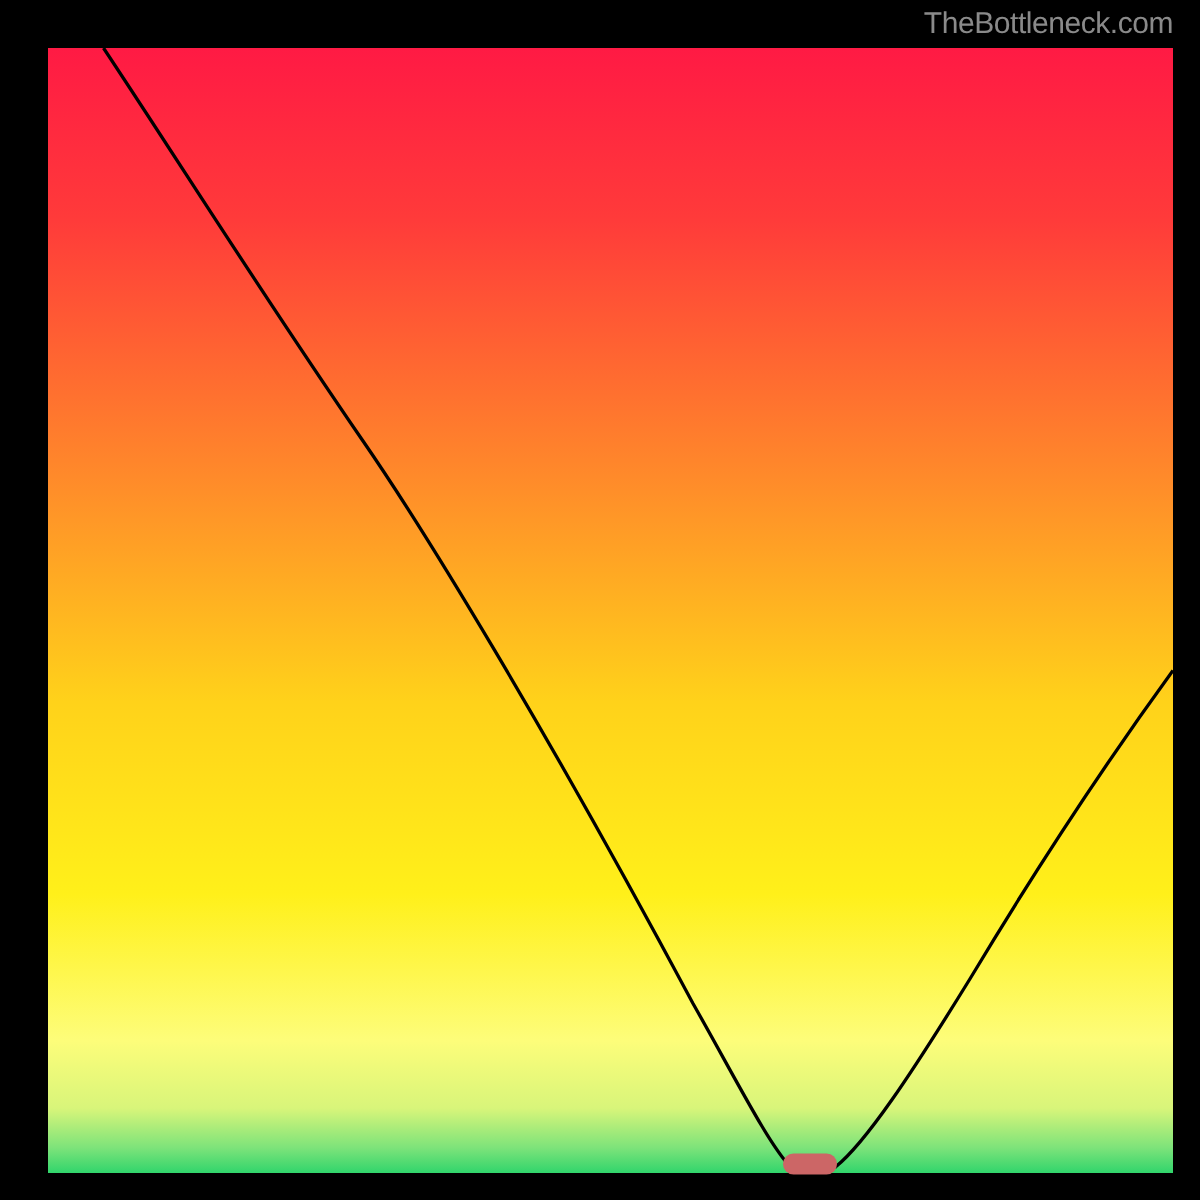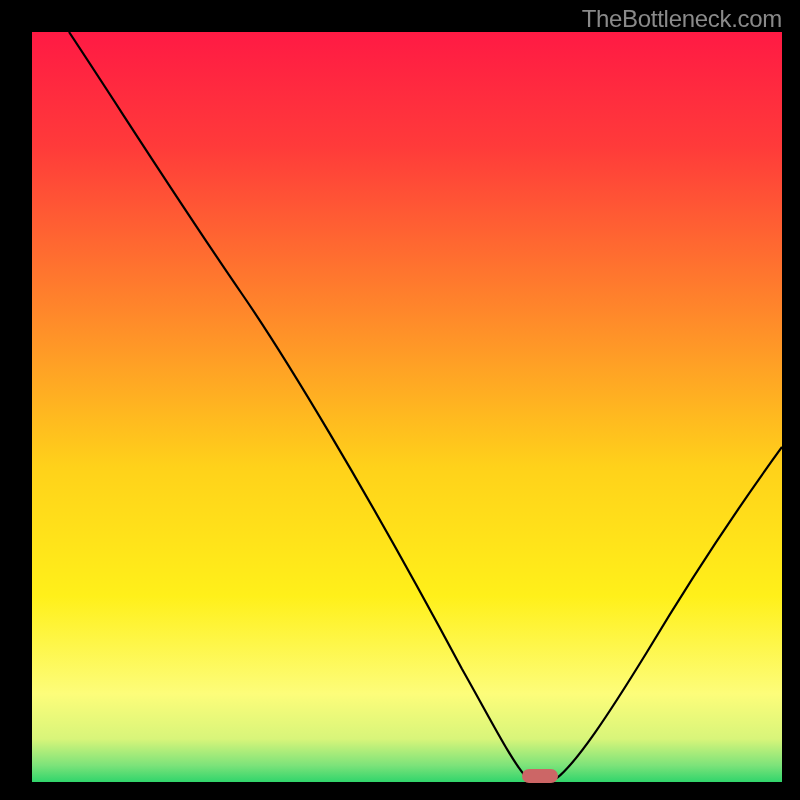--- a/index.html
+++ b/index.html
@@ -40,21 +40,21 @@
     top: 0;
     width: 100%;
     height: 100%;
     pointer-events: none;
   }
   .watermark {
     position: absolute;
     top: 5px;
     right: 18px;
     font-family: Arial, Helvetica, sans-serif;
-    font-size: 24px;
+    font-size: 20px;
     color: #8a8a8a;
     letter-spacing: -0.3px;
   }
   .marker {
     position: absolute;
     width: 36px;
     height: 14px;
     background: #cc6666;
     border-radius: 7px;
   }

